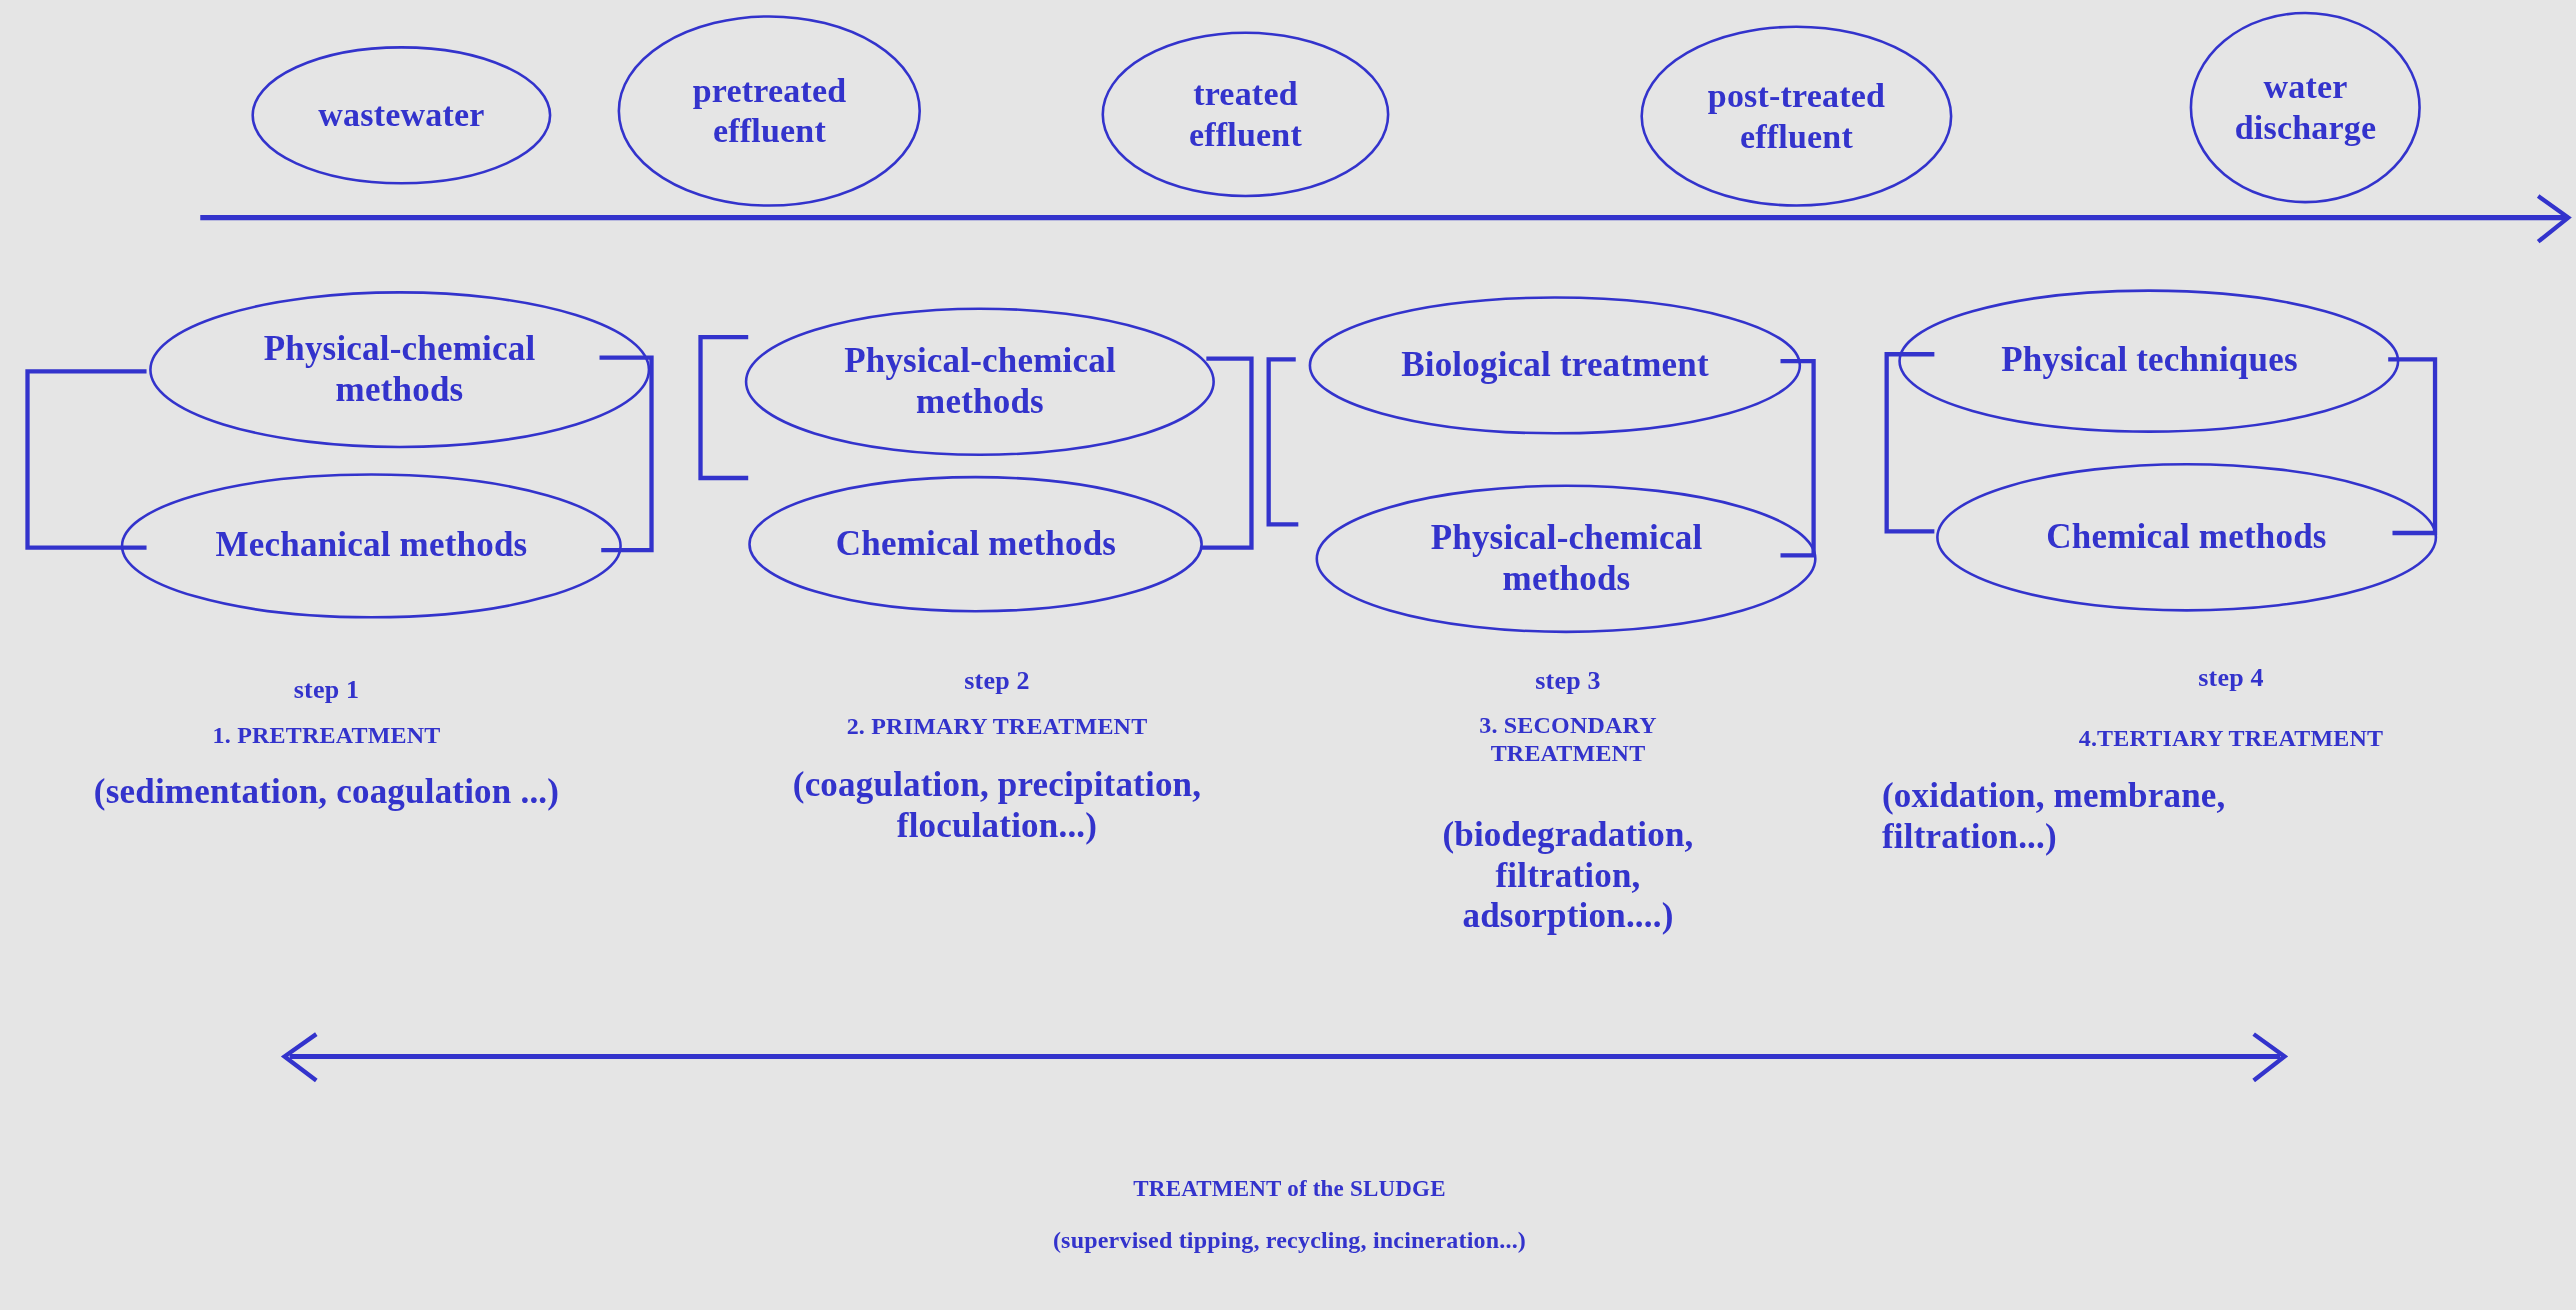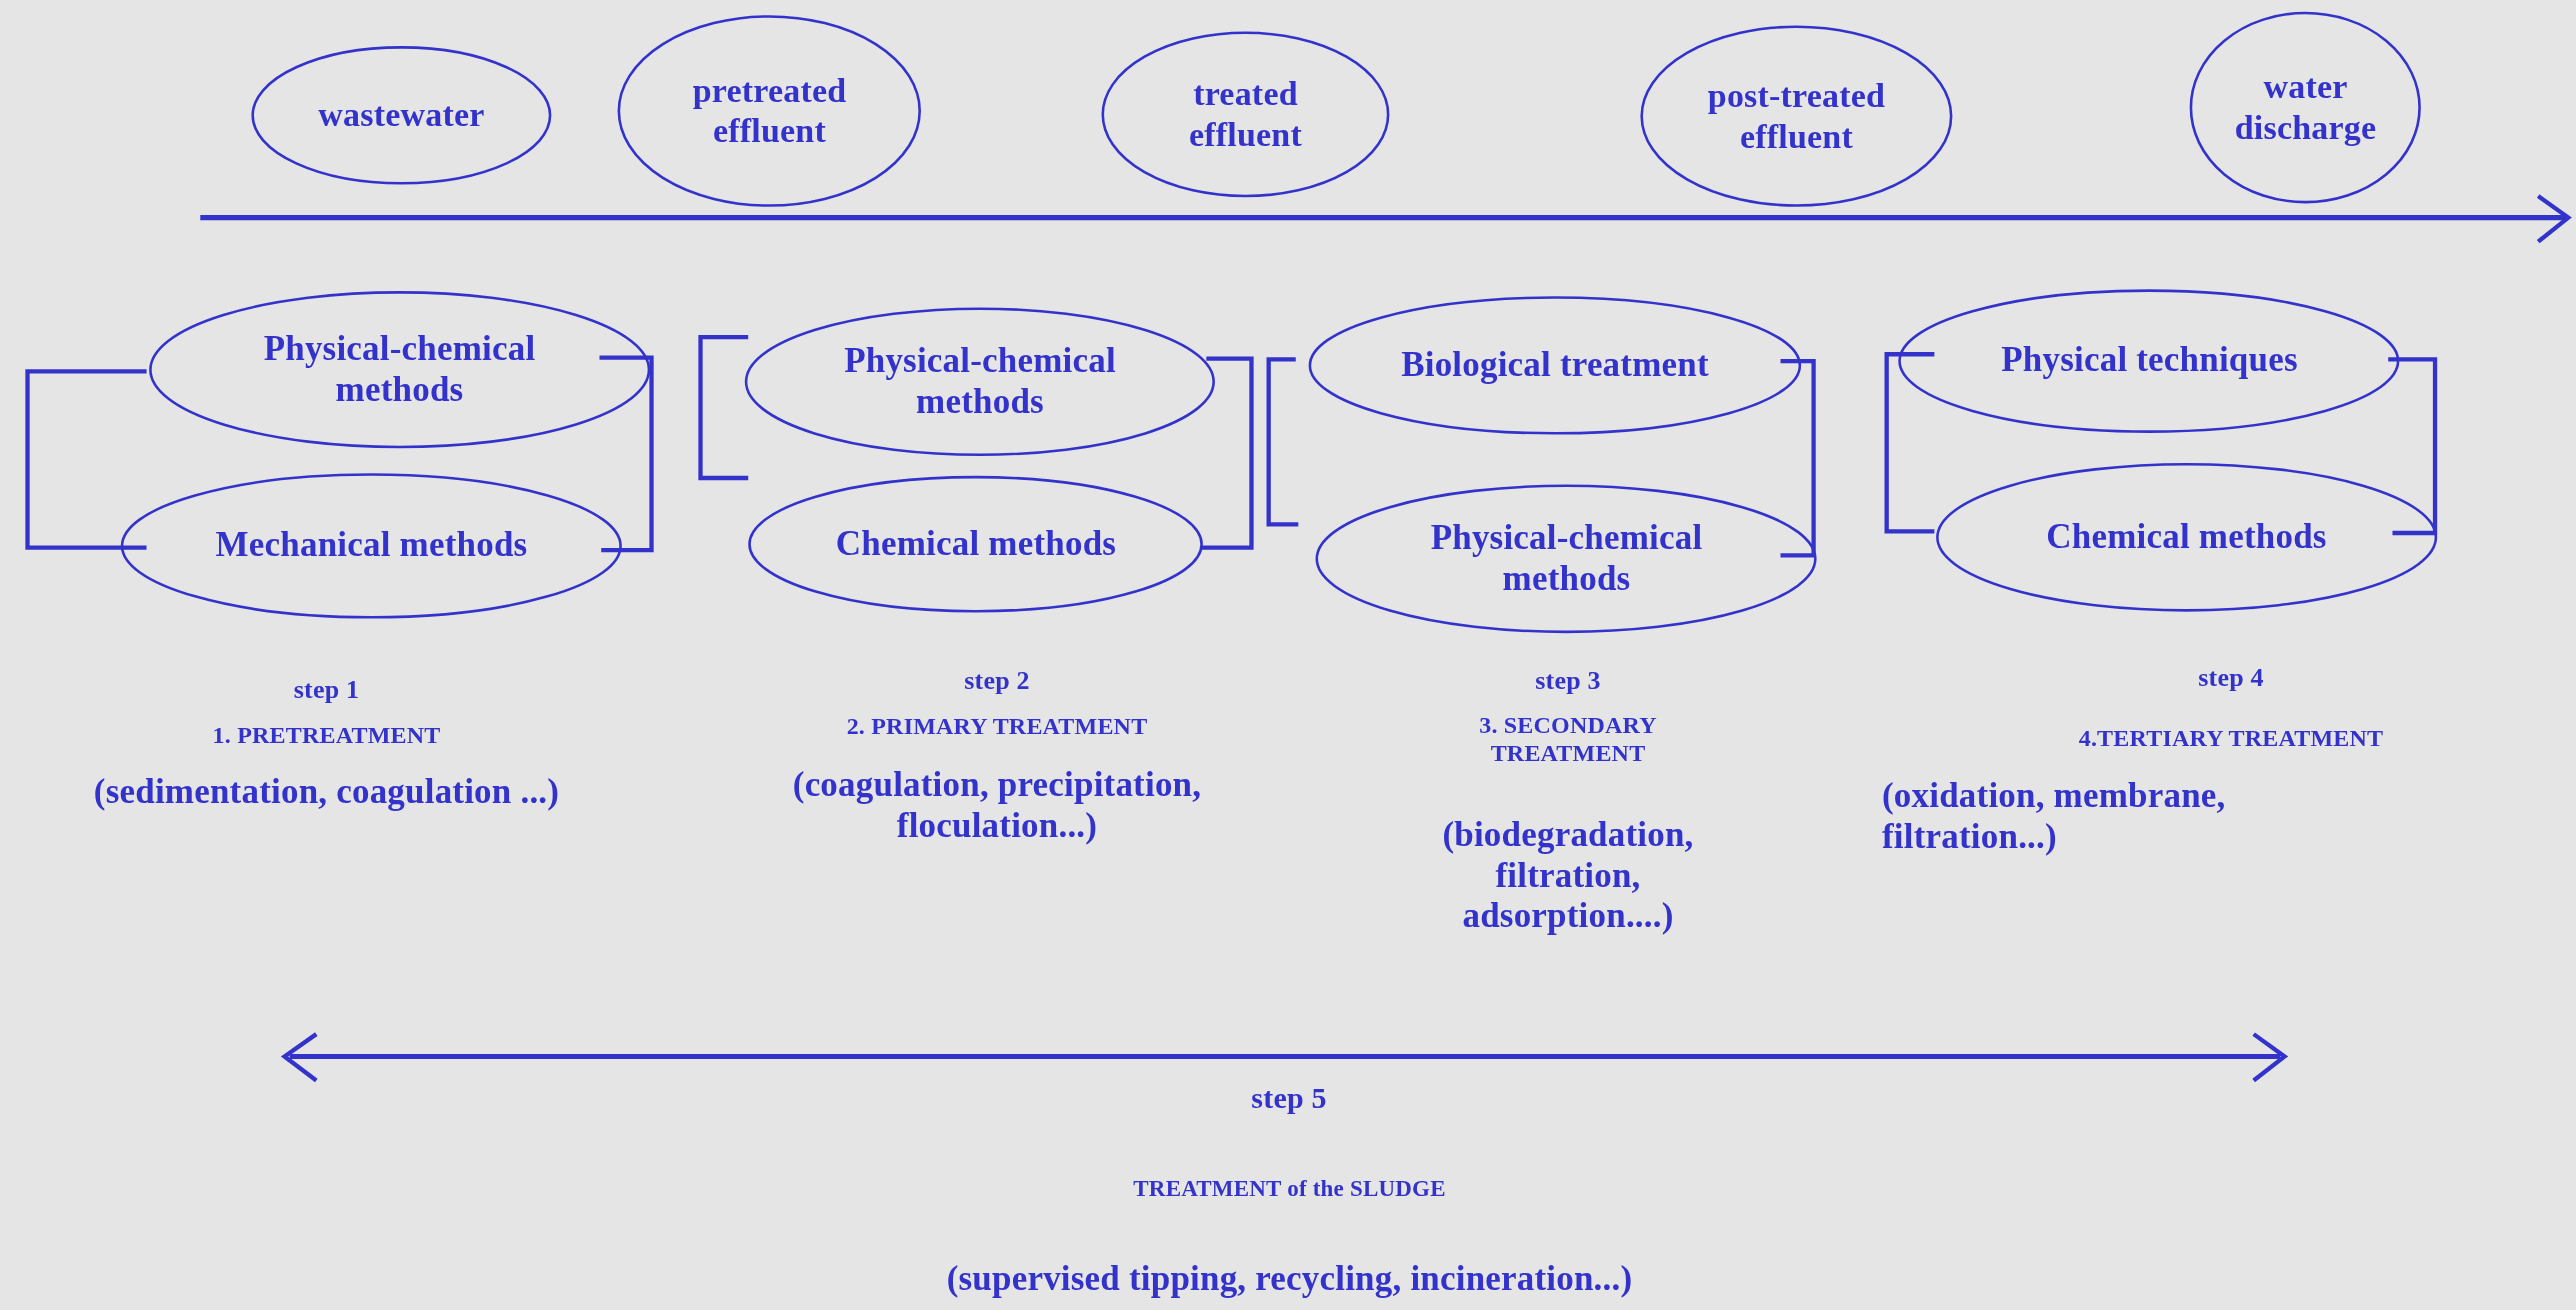--- a/index.html
+++ b/index.html
@@ -78,22 +78,21 @@
   .step-detail {
     font-size: 35px;
   }
   .sludge-tag {
     font-size: 30px;
   }
   .sludge-title {
     font-size: 23px;
   }
   .sludge-detail {
-    font-size: 35px;
-    margin-top: 32px;
+    font-size: 24px;
   }
 </style>
 </head>
 <body>
 
 <div id="stage">
 
   <svg id="diagram-svg" viewBox="0 0 2997 1525">
 
     <ellipse class="stroke-shape" cx="467" cy="134" rx="173" ry="79"></ellipse>
@@ -173,18 +172,17 @@
 TREATMENT</div>
   <div class="lbl step-detail" style="left:1349px; top:815px; width:438px;">(biodegradation,
 filtration,
 adsorption....)</div>
 
   <div class="lbl step-tag" style="left:1887px; top:663px; width:688px;text-align:center;">step 4</div>
   <div class="lbl step-title" style="left:1887px; top:725px; width:688px;">4.TERTIARY TREATMENT</div>
   <div class="lbl step-detail" style="left:1882px; top:776px; width:636px; text-align:left;">(oxidation, membrane,
 filtration...)</div>
 
-  <div class="lbl sludge-tag" style="left:971px; top:1081px; width:636px;">step 5</div>
   <div class="lbl sludge-title" style="left:774px; top:1176px; width:1031px;">TREATMENT of the SLUDGE</div>
   <div class="lbl sludge-detail" style="left:774px; top:1227px; width:1031px;">(supervised tipping, recycling, incineration...)</div>
 
 </div>
 
 
 </body></html>

